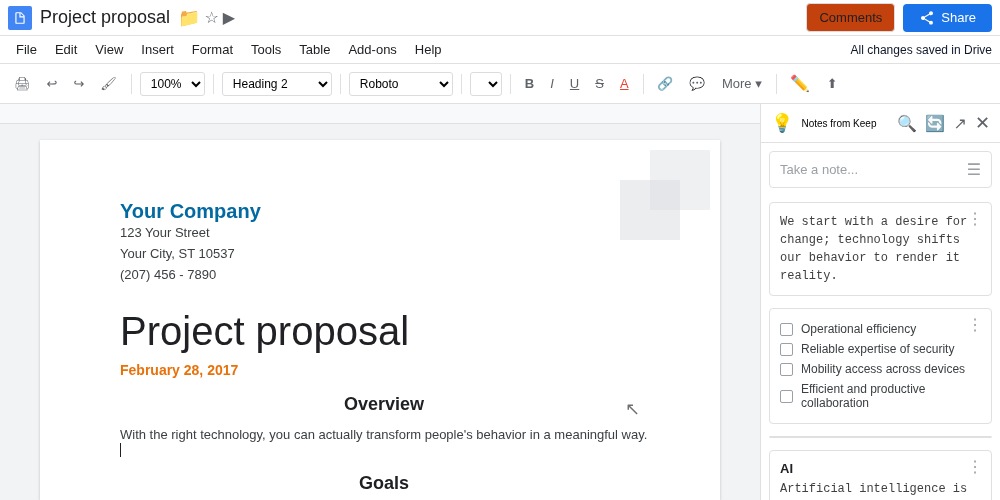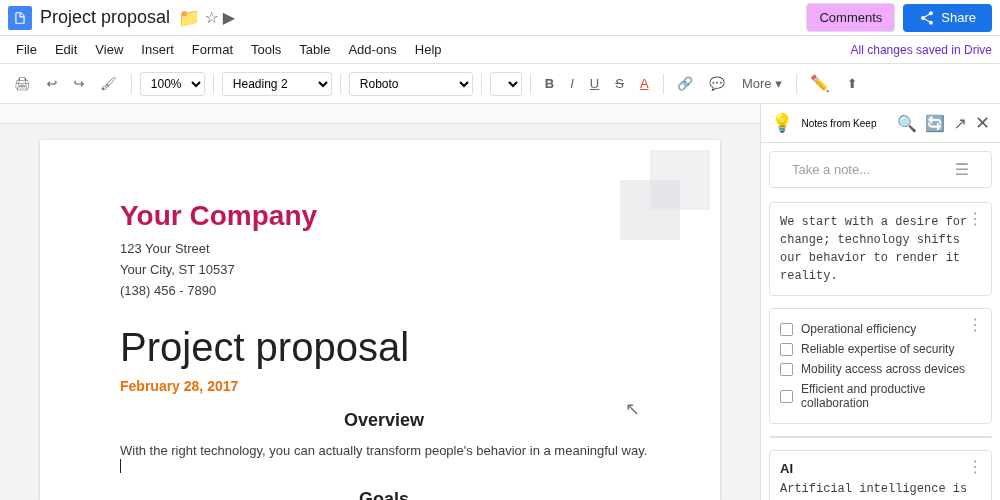--- a/index.html
+++ b/index.html
@@ -29,21 +29,21 @@
       margin-right: 8px;
       font-weight: normal;
     }
     .title-icons { display: flex; gap: 4px; align-items: center; margin-right: auto; }
     .title-icons span { color: #5f6368; font-size: 16px; cursor: pointer; }
     .topbar-right { display: flex; align-items: center; gap: 8px; }
     .btn-comments {
       padding: 6px 12px;
       border: 1px solid #dadce0;
       border-radius: 4px;
-      background: #f0abfc;
+      background: #c2410c;
       font-size: 13px;
       cursor: pointer;
       color: #202124;
     }
     .btn-share {
       padding: 6px 16px;
       border: none;
       border-radius: 4px;
       background: #1a73e8;
       color: #fff;
@@ -62,21 +62,21 @@
       gap: 2px;
       border-bottom: 1px solid #e0e0e0;
     }
     .menu-item {
       padding: 4px 8px;
       font-size: 13px;
       color: #202124;
       cursor: pointer;
       border-radius: 3px;
     }
-    .save-status { margin-left: auto; font-size: 12px; color: #6d28d9; }
+    .save-status { margin-left: auto; font-size: 12px; color: #0f172a; }
 
     
     #toolbar {
       height: 40px;
       background: #fff;
       display: flex;
       align-items: center;
       padding: 0 8px;
       gap: 4px;
       border-bottom: 1px solid #e0e0e0;
@@ -94,21 +94,21 @@
     }
     .toolbar-divider { width: 1px; height: 20px; background: #e0e0e0; margin: 0 4px; }
     .toolbar-select {
       padding: 3px 6px;
       border: 1px solid #dadce0;
       border-radius: 3px;
       font-size: 12px;
       background: #fff;
       cursor: pointer;
     }
-    .toolbar-font { width: 124px; }
+    .toolbar-font { width: 104px; }
     .toolbar-size { width: 32px; }
     .toolbar-heading { width: 110px; }
 
     
     #main {
       display: flex;
       height: calc(500px - 36px - 28px - 40px);
     }
 
     
@@ -143,21 +143,21 @@
     
     .page-decor {
       position: absolute;
       top: 0; right: 0;
       width: 120px; height: 120px;
       overflow: hidden;
     }
     .decor-sq1 { position: absolute; top: 10px; right: 10px; width: 60px; height: 60px; background: #e8eaed; opacity: 0.7; }
     .decor-sq2 { position: absolute; top: 40px; right: 40px; width: 60px; height: 60px; background: #dadce0; opacity: 0.5; }
 
-    .company-name { color: #be185d; font-size: 28px; font-weight: 600; margin-bottom: 7px; font-family: 'Arial', sans-serif; }
+    .company-name { color: #0369a1; font-size: 20px; font-weight: 600; margin-bottom: 0; font-family: 'Arial', sans-serif; }
     .address { font-size: 13px; color: #3c4043; line-height: 1.6; margin-bottom: 24px; }
 
     .doc-main-title { font-size: 40px; color: #202124; font-weight: 300; margin-bottom: 8px; }
     .doc-date { color: #e8710a; font-size: 14px; font-weight: 600; margin-bottom: 16px; }
     .doc-section-title { font-size: 18px; color: #202124; font-weight: 600; margin-bottom: 8px; text-align: center; }
     .doc-body { font-size: 13px; color: #3c4043; margin-bottom: 16px; }
     .doc-section-gap { margin-bottom: 12px; }
 
     
     .text-cursor { display: inline-block; width: 1px; height: 14px; background: #202124; vertical-align: text-bottom; }
@@ -181,21 +181,21 @@
     .keep-logo { font-size: 16px; }
     .keep-title { font-size: 10px; font-weight: 500; flex: 1; }
     .keep-icons { display: flex; gap: 8px; align-items: center; }
     .keep-icon-btn { font-size: 16px; cursor: pointer; color: #5f6368; }
 
     
     .keep-input-area {
       margin: 8px;
       border: 1px solid #e0e0e0;
       border-radius: 4px;
-      padding: 8px 22px;
+      padding: 8px 10px;
       display: flex;
       align-items: center;
       justify-content: space-between;
     }
     .keep-input-placeholder { color: #9aa0a6; font-size: 13px; }
     .keep-input-icon { color: #9aa0a6; font-size: 16px; cursor: pointer; }
 
     
     .keep-card {
       margin: 6px 8px;
@@ -338,21 +338,21 @@
         <div class="page-decor">
           <div class="decor-sq1"></div>
           <div class="decor-sq2"></div>
         </div>
 
         <div class="company-name">Your Company</div>
 
         <div class="address">
           <div>123 Your Street</div>
           <div>Your City, ST 10537</div>
-          <div>(138) 456 - 7890</div>
+          <div>(207) 456 - 7890</div>
         </div>
 
         <div class="doc-main-title">Project proposal</div>
 
         <div class="doc-date">February 28, 2017</div>
 
         <div class="doc-section-title doc-section-gap">Overview</div>
         <div class="doc-body">
           <span>With the right technology, you can actually transform people's behavior in a meaningful way.</span><span class="text-cursor"></span>
         </div>

